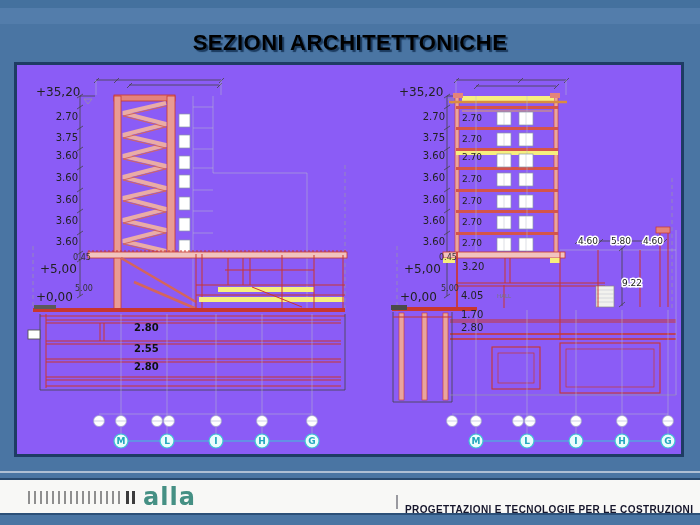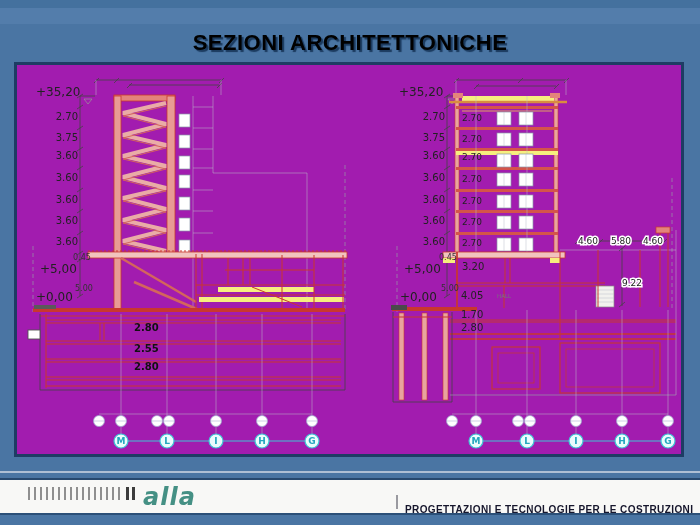--- a/index.html
+++ b/index.html
@@ -9,21 +9,21 @@
   }
   .top-shade{position:absolute;left:0;top:0;width:700px;height:8px;background:#44719e;}
   .top-band{position:absolute;left:0;top:8px;width:700px;height:16px;background:#537dab;}
   .slide-title{
     position:absolute;left:0;top:30px;width:700px;text-align:center;
     font-size:22px;font-weight:bold;letter-spacing:.5px;color:#000000;
     text-shadow:2px 2px 1px #1b3a5e;
   }
   .panel{
     position:absolute;left:14px;top:62px;width:670px;height:395px;
-    background:#a21caf;border:3px solid #1e3c64;box-sizing:border-box;
+    background:#8b5cf6;border:3px solid #1e3c64;box-sizing:border-box;
   }
   .panel svg{position:absolute;left:0;top:0;}
 
   
   .k{stroke:#444;stroke-width:.8;fill:none;}
   .g1{stroke:#9a9aa6;stroke-width:.7;fill:none;}
   .g05{stroke:#b9bcc9;stroke-width:.5;fill:none;}
   .r1{stroke:#c9372e;stroke-width:1;fill:none;}
   .r2{stroke:#c9372e;stroke-width:1.7;fill:none;}
   .cyl{stroke:#3cc4d4;stroke-width:1;fill:none;}
@@ -38,21 +38,21 @@
   .fl{font-size:9px;fill:#222;}
   .tiny{font-size:5.5px;fill:#777;}
   .gl{font-size:9px;font-weight:bold;fill:#23a7bd;text-anchor:middle;}
   .wd{font-size:9px;fill:#222;text-anchor:middle;paint-order:stroke;stroke:#ffffff;stroke-width:3px;}
 
   
   .f-lightline{position:absolute;left:0;top:471px;width:700px;height:2px;background:#aebfd4;}
   .f-navyline{position:absolute;left:0;top:478px;width:700px;height:2px;background:#27486e;}
   .f-white{position:absolute;left:0;top:480px;width:700px;height:33px;background:#f8f8f6;}
   .f-navyedge{position:absolute;left:0;top:513px;width:700px;height:2px;background:#2c5078;}
-  .logo{position:absolute;left:28px;top:7px;display:flex;align-items:flex-start;gap:6px;font-style:italic;}
+  .logo{position:absolute;left:28px;top:7px;display:flex;align-items:center;gap:6px;}
   .barcode{width:92px;height:13px;background:repeating-linear-gradient(90deg,#8f8f8f 0 2px,transparent 2px 6px);}
   .boldbars{width:11px;height:13px;background:repeating-linear-gradient(90deg,#3c3c3c 0 3px,transparent 3px 6px);}
   .logo-text{font-weight:bold;font-size:24px;line-height:20px;color:#459084;letter-spacing:1px;font-family:"DejaVu Sans",sans-serif;}
   .tagline{position:absolute;left:396px;top:9px;display:flex;align-items:center;gap:7px;}
   .tag-bar{width:2px;height:14px;background:#9a9aa0;}
   .tag-text{font-size:10px;font-weight:bold;color:#16162c;letter-spacing:.4px;font-family:"Liberation Sans",sans-serif;margin-top:15px;}
 </style>
 </head>
 <body>
 

